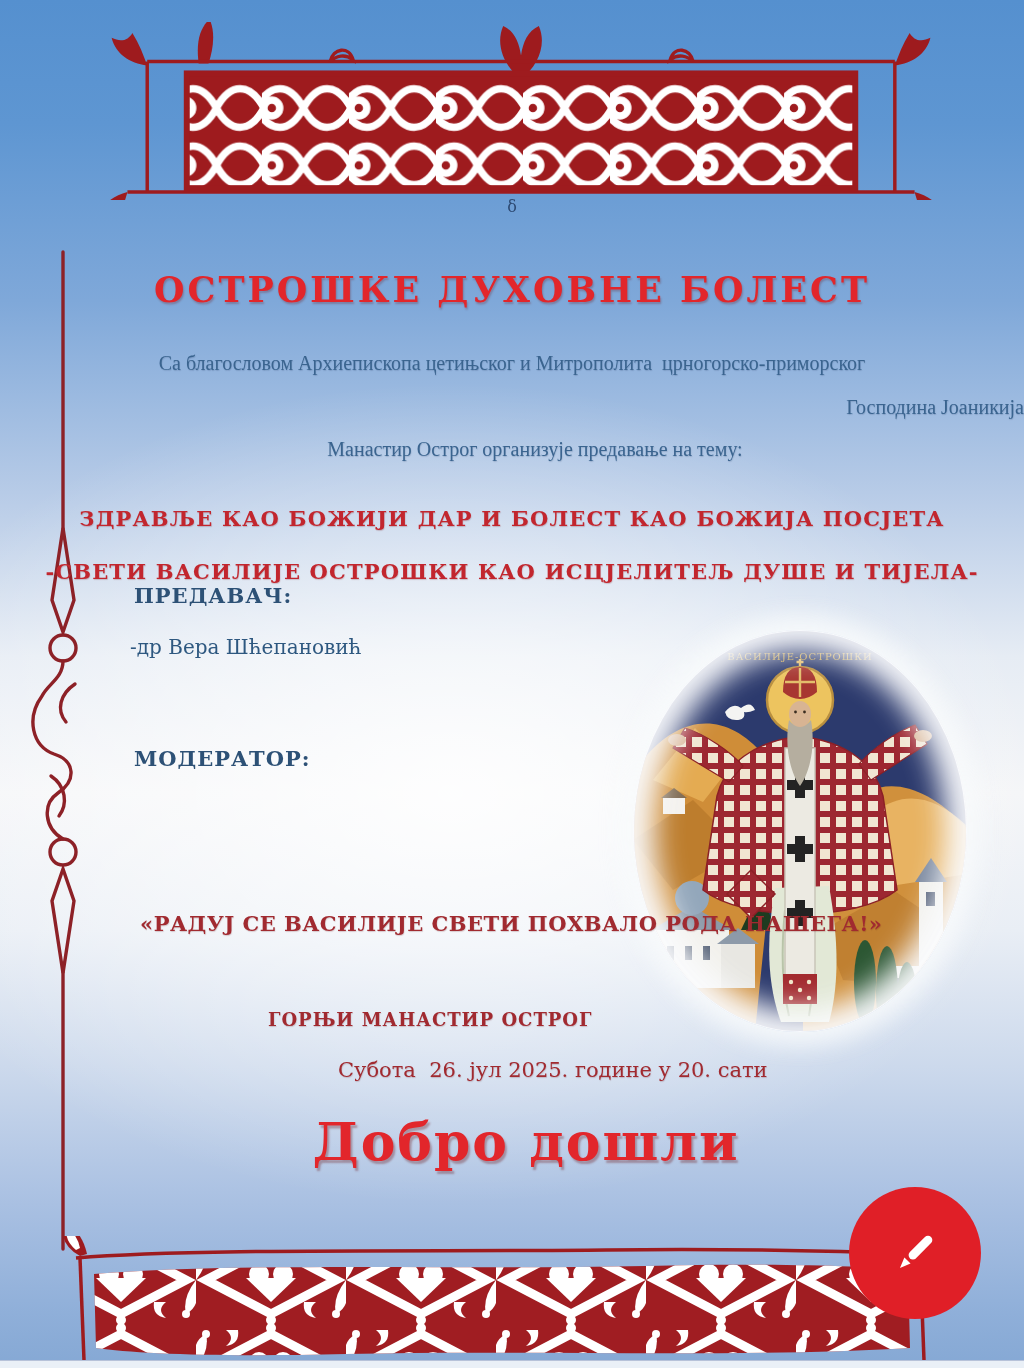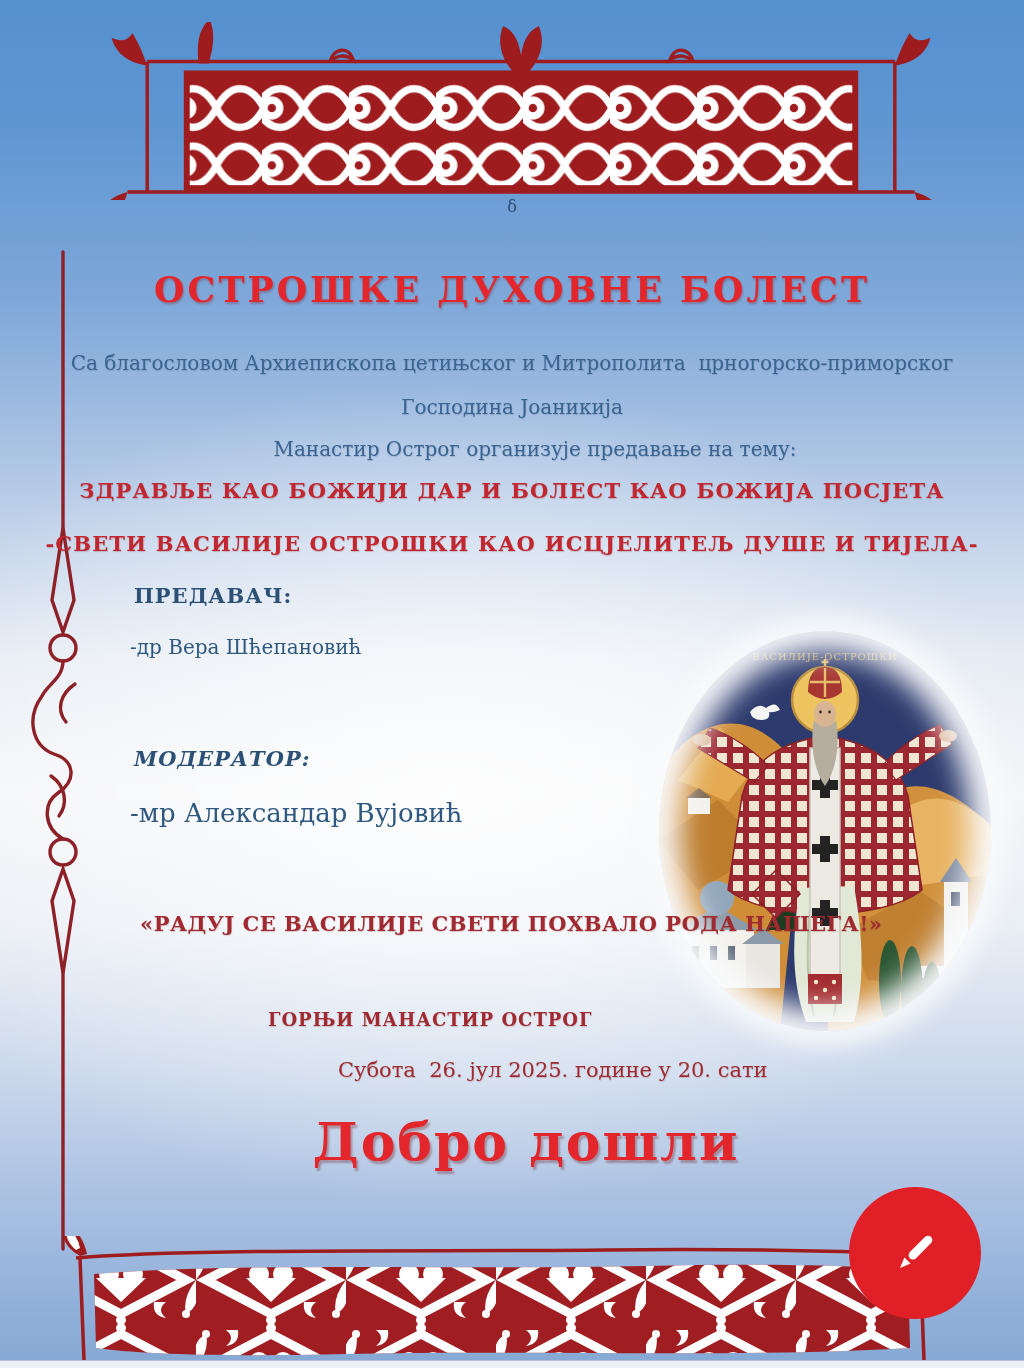--- a/index.html
+++ b/index.html
@@ -13,43 +13,43 @@
   .glow{
     position:absolute; inset:0; z-index:0; pointer-events:none;
     background:radial-gradient(58% 30% at 44% 58%,
       rgba(255,255,255,0.85) 0%, rgba(255,255,255,0.40) 55%, rgba(255,255,255,0) 100%);
   }
   .abs{position:absolute;}
   .line{white-space:pre-wrap; z-index:2; line-height:1.15;}
   .center{left:0; width:100%; text-align:center;}
   .title{top:270px; font-size:35px; font-weight:700; letter-spacing:3px; color:#e2262b;
          text-shadow:1px 2px 2px rgba(110,25,30,0.30);}
-  .blue{color:#3a648f; text-shadow:0.5px 1px 1px rgba(30,50,90,0.18);}
+  .blue{color:#3a648f; text-shadow:0.5px 1px 1px rgba(30,50,90,0.18);font-family:Liberation Serif, serif;}
   .blessing1{top:352px; font-size:20px;}
-  .blessing2{top:396px; font-size:20px;}
+  .blessing2{top:396px; font-size:20px;text-align:right;}
   .organizer{top:438px; font-size:20px;padding-left:23px;}
   .topic{font-size:21px; font-weight:700; letter-spacing:1.2px; color:#c2262e;
-         text-shadow:0.5px 1px 1px rgba(120,20,25,0.22);}
+         text-shadow:0.5px 1px 1px rgba(120,20,25,0.22);margin-top:28px;}
   .topic1{top:479px;}
   .topic2{top:532px;}
   .label{font-size:21px; font-weight:700; letter-spacing:1px; color:#2d5176;}
   .lect-label{top:584px; left:134px;}
   .lect-name{top:636px; left:130px; font-size:20px; color:#2e5880;}
-  .mod-label{top:747px; left:134px;font-style:italic;}
+  .mod-label{top:747px; left:134px;}
   .mod-name{top:799px; left:130px; font-size:26px; color:#2e5880;}
   .darkred{color:#a12a30; text-shadow:0.5px 1px 1px rgba(100,20,25,0.2);}
   .quote{top:912px; left:140px; font-size:21px; font-weight:700; letter-spacing:0.5px;}
   .venue{top:1010px; left:268px; font-size:18px; font-weight:700; letter-spacing:1px;}
   .date{top:1058px; left:338px; font-size:21px;}
   .welcome{top:1112px; font-size:52px; font-weight:700; letter-spacing:2px; color:#e2262b;
            transform:translateX(14px); text-shadow:2px 3px 2px rgba(110,25,30,0.35);}
   .section-mark{top:198px; font-size:16px; color:#2d4a73; z-index:2;}
   .ornament{z-index:1;}
   .oval-wrap{
-    left:658px; top:630px; width:334px; height:402px; z-index:1; border-radius:50%;
+    left:633px; top:630px; width:334px; height:402px; z-index:1; border-radius:50%;
     overflow:hidden; box-shadow:0 0 22px 14px rgba(248,250,252,0.85);
   }
   .oval-feather{
     position:absolute; inset:0; border-radius:50%; pointer-events:none;
     box-shadow:inset 0 0 28px 22px rgba(250,251,253,0.96);
   }
   .edit-fab{
     left:849px; top:1187px; width:132px; height:132px; border-radius:50%;
     background:#e01f27; z-index:3; border:none; cursor:pointer;
     display:flex; align-items:center; justify-content:center; padding:0;
@@ -120,21 +120,20 @@
 
   <div class="abs line center title">ОСТРОШКЕ ДУХОВНЕ БОЛЕСТ</div>
   <div class="abs line center blue blessing1">Са благословом Архиепископа цетињског и Митрополита  црногорско-приморског</div>
   <div class="abs line center blue blessing2">Господина Јоаникија</div>
   <div class="abs line center blue organizer">Манастир Острог организује предавање на тему:</div>
   <div class="abs line center topic topic1">ЗДРАВЉЕ КАО БОЖИЈИ ДАР И БОЛЕСТ КАО БОЖИЈА ПОСЈЕТА</div>
   <div class="abs line center topic topic2">-СВЕТИ ВАСИЛИЈЕ ОСТРОШКИ КАО ИСЦЈЕЛИТЕЉ ДУШЕ И ТИЈЕЛА-</div>
   <div class="abs line label lect-label">ПРЕДАВАЧ:</div>
   <div class="abs line lect-name">-др Вера Шћепановић</div>
   <div class="abs line label mod-label">МОДЕРАТОР:</div>
-  <div class="abs line mod-name">-мр Александар Вујовић</div>
   <div class="abs line darkred quote">«РАДУЈ СЕ ВАСИЛИЈЕ СВЕТИ ПОХВАЛО РОДА НАШЕГА!»</div>
   <div class="abs line darkred venue">ГОРЊИ МАНАСТИР ОСТРОГ</div>
   <div class="abs line darkred date">Субота  26. јул 2025. године у 20. сати</div>
   <div class="abs line center welcome">Добро дошли</div>
 
   <div class="abs oval-wrap">
     <svg width="334" height="402" viewBox="0 0 334 402">
       <defs>
         <clipPath id="ovalClip">
             <ellipse cx="167" cy="201" rx="166" ry="200"></ellipse>

